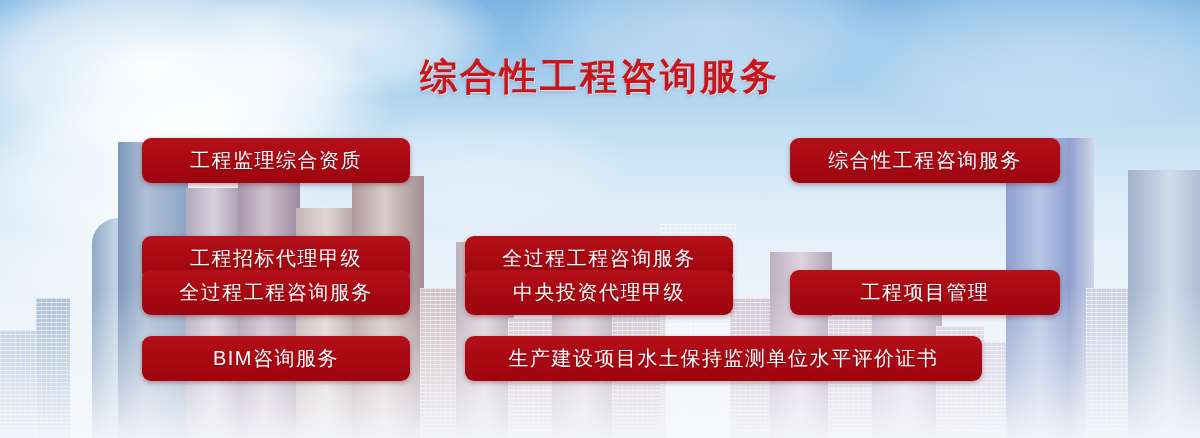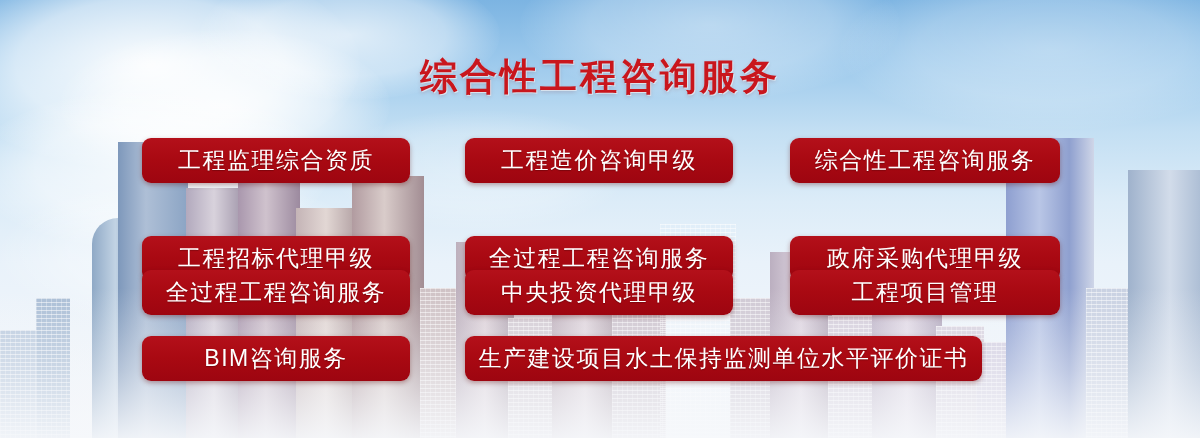--- a/index.html
+++ b/index.html
@@ -63,21 +63,21 @@
   }
 
   
   .badge {
     position: absolute;
     height: 45px;
     border-radius: 9px;
     background: linear-gradient(to bottom, #b4101a 0%, #a90912 48%, #9d0510 100%);
     box-shadow: 0 2px 5px rgba(90,0,0,.35);
     color: #ffffff;
-    font-size: 23px;
+    font-size: 20px;
     letter-spacing: 1.5px;
     display: flex; align-items: center; justify-content: center;
     white-space: nowrap;
     text-shadow: 0 1px 1px rgba(0,0,0,.25);
   }
   .col1 { left: 142px; width: 268px; }
   .col2 { left: 465px; width: 268px; }
   .col3 { left: 790px; width: 270px; }
   .wide { left: 465px; width: 517px; }
   .r1 { top: 138px; }
@@ -127,23 +127,21 @@
     <div class="haze"></div>
   </div>
 
   <div id="title">综合性工程咨询服务</div>
 
   <div class="badge col1 r1">工程监理综合资质</div>
   <div class="badge col1 r2">工程招标代理甲级</div>
   <div class="badge col1 r3">全过程工程咨询服务</div>
   <div class="badge col1 r4">BIM咨询服务</div>
 
-  <div class="badge col2 r1">工程造价咨询甲级</div>
   <div class="badge col2 r2">全过程工程咨询服务</div>
   <div class="badge col2 r3">中央投资代理甲级</div>
 
   <div class="badge col3 r1">综合性工程咨询服务</div>
-  <div class="badge col3 r2">政府采购代理甲级</div>
   <div class="badge col3 r3">工程项目管理</div>
 
   <div class="badge wide r4">生产建设项目水土保持监测单位水平评价证书</div>
 
 </div>
 
 </body></html>

